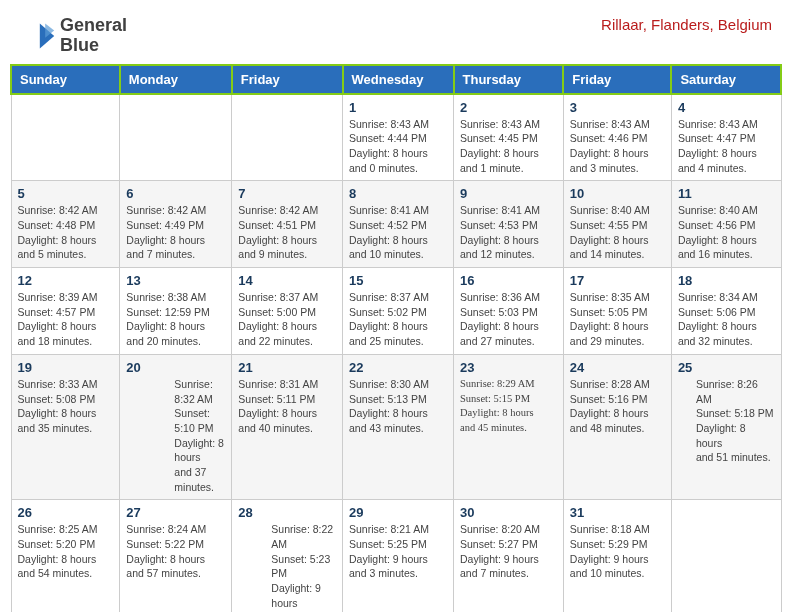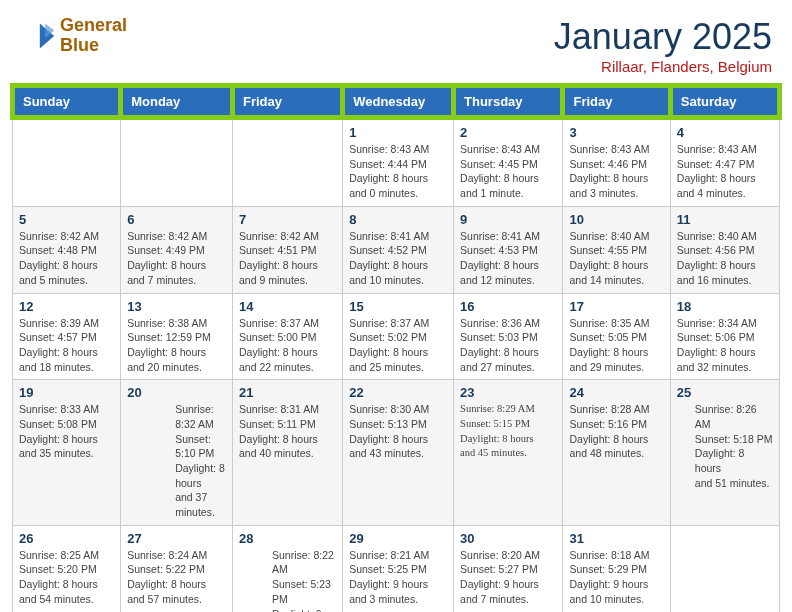--- a/index.html
+++ b/index.html
@@ -16,21 +16,21 @@
       padding: 16px 20px 8px 20px;
     }
     .logo {
       display: flex;
       align-items: center;
       gap: 4px;
     }
     .logo-text {
       font-size: 18px;
       font-weight: bold;
-      color: #a16207;
+      color: #404040;
       line-height: 1.1;
     }
     .logo-icon {
       width: 36px;
       height: 36px;
     }
     .title-block {
       text-align: right;
     }
     .month-title {
@@ -50,21 +50,21 @@
       width: 100%;
       border-collapse: collapse;
     }
     thead th {
       background: #2a6ebb;
       color: #fff;
       text-align: left;
       padding: 6px 8px;
       font-size: 13px;
       font-weight: bold;
-      border: 5px solid #84cc16;
+      border: 2px solid #84cc16;
     }
     tbody td {
       vertical-align: top;
       border: 1px solid #ccc;
       padding: 5px 6px;
       width: 113px;
       min-height: 80px;
       font-size: 11px;
       color: #333;
       background: #fff;
@@ -95,21 +95,20 @@
     <svg class="logo-icon" viewBox="0 0 40 40">
       <polygon points="22,6 38,20 22,34" fill="#2a6ebb"></polygon>
       <polygon points="28,6 38,14 28,22" fill="#5b9bd5" opacity="0.7"></polygon>
     </svg>
     <div class="logo-text">
       <div>General</div>
       <div>Blue</div>
     </div>
   </div>
   <div class="title-block">
-    <div class="month-title">January 2025</div>
     <div class="location">Rillaar, Flanders, Belgium</div>
   </div>
 </div>
 
 <div class="calendar">
   <table>
     <thead>
       <tr id="header-row">
           <th>Sunday</th>
           <th>Monday</th>

